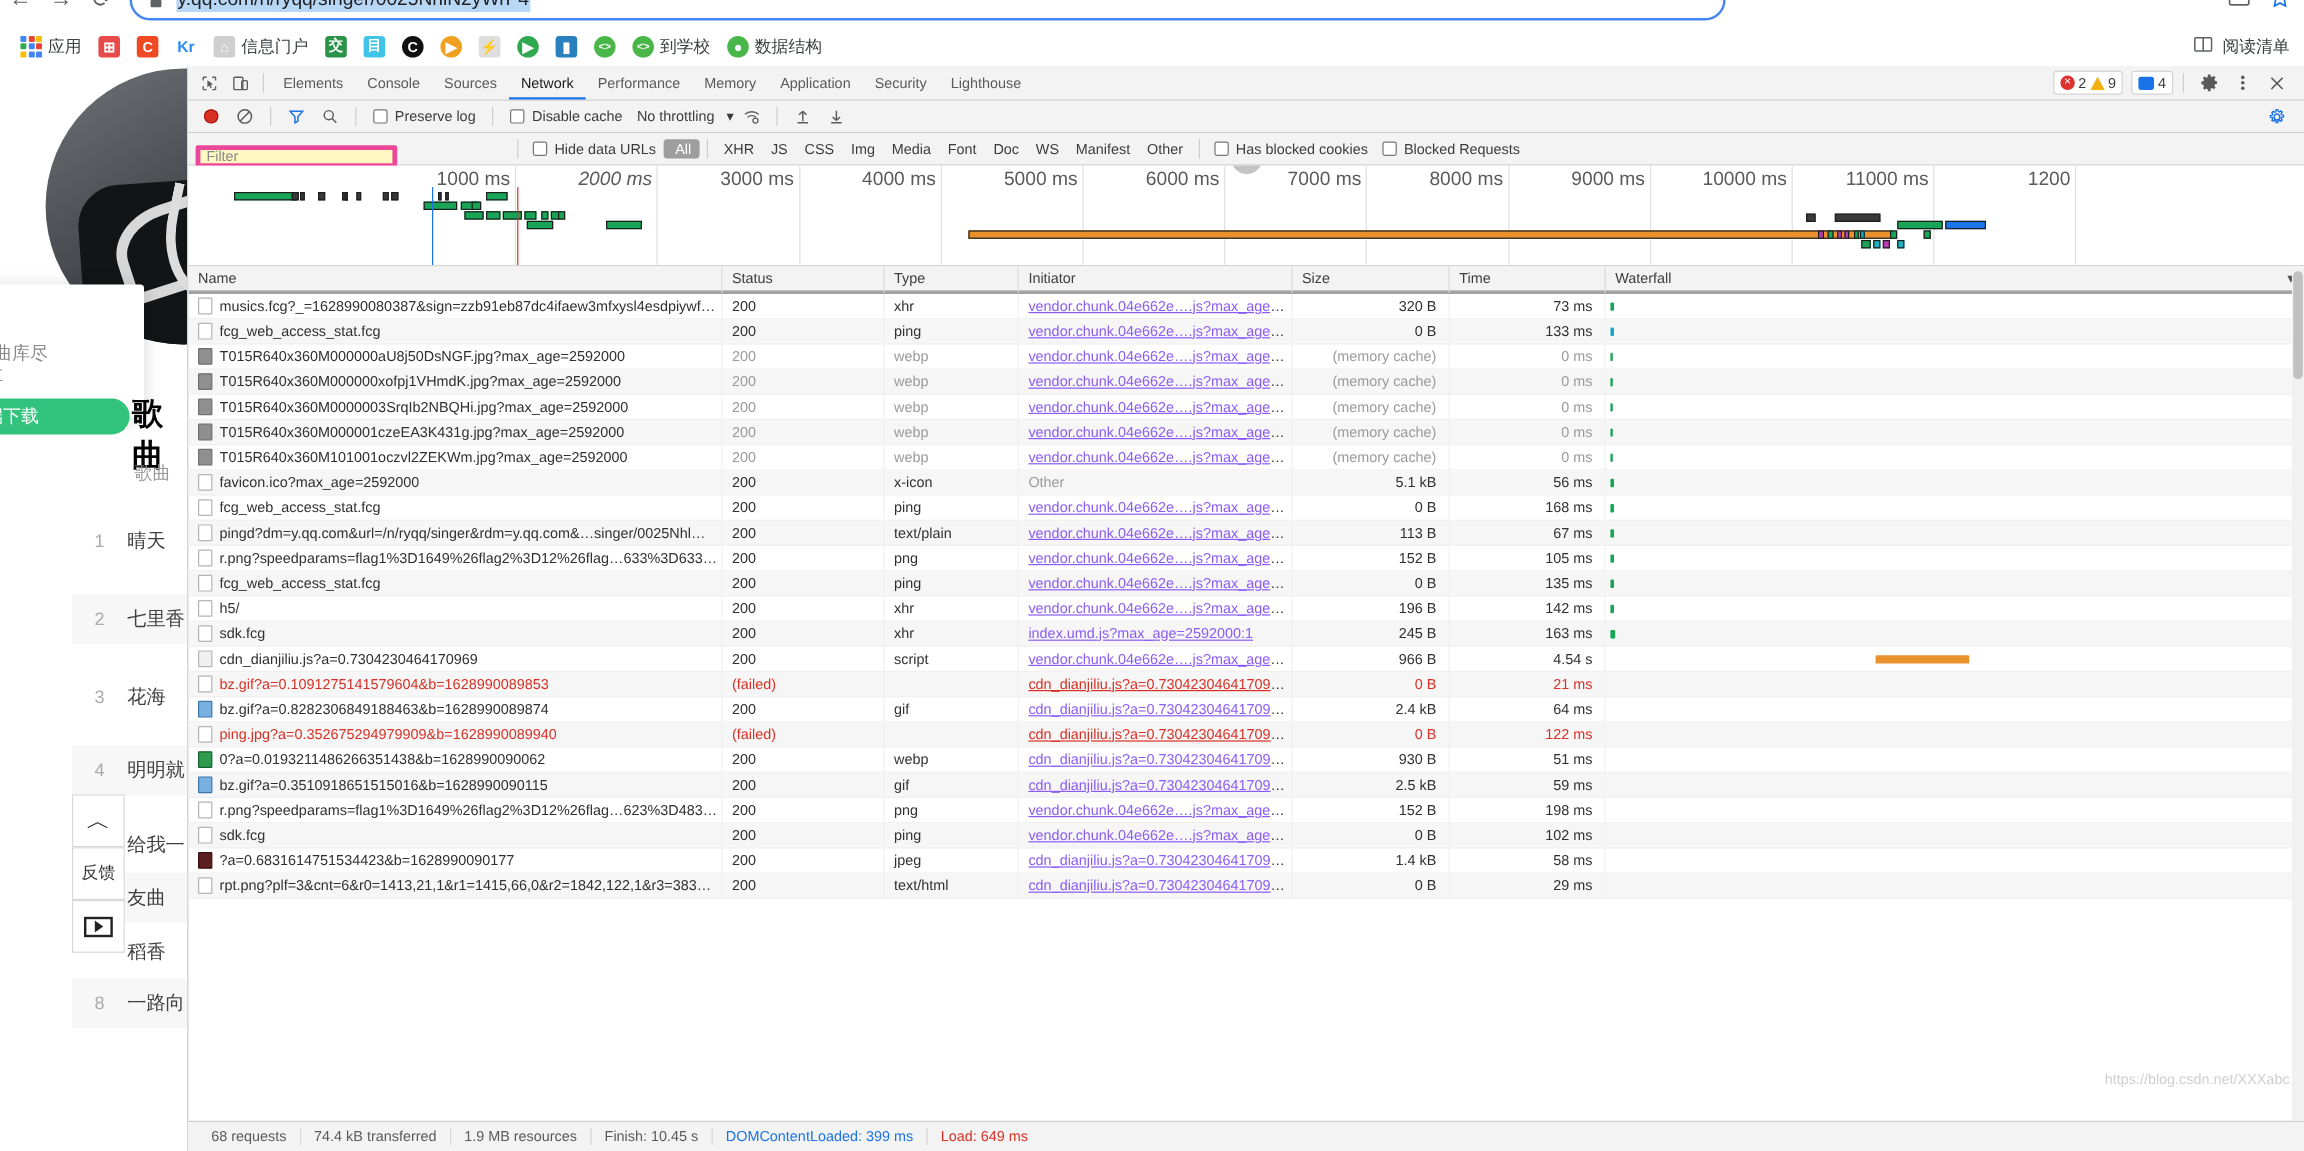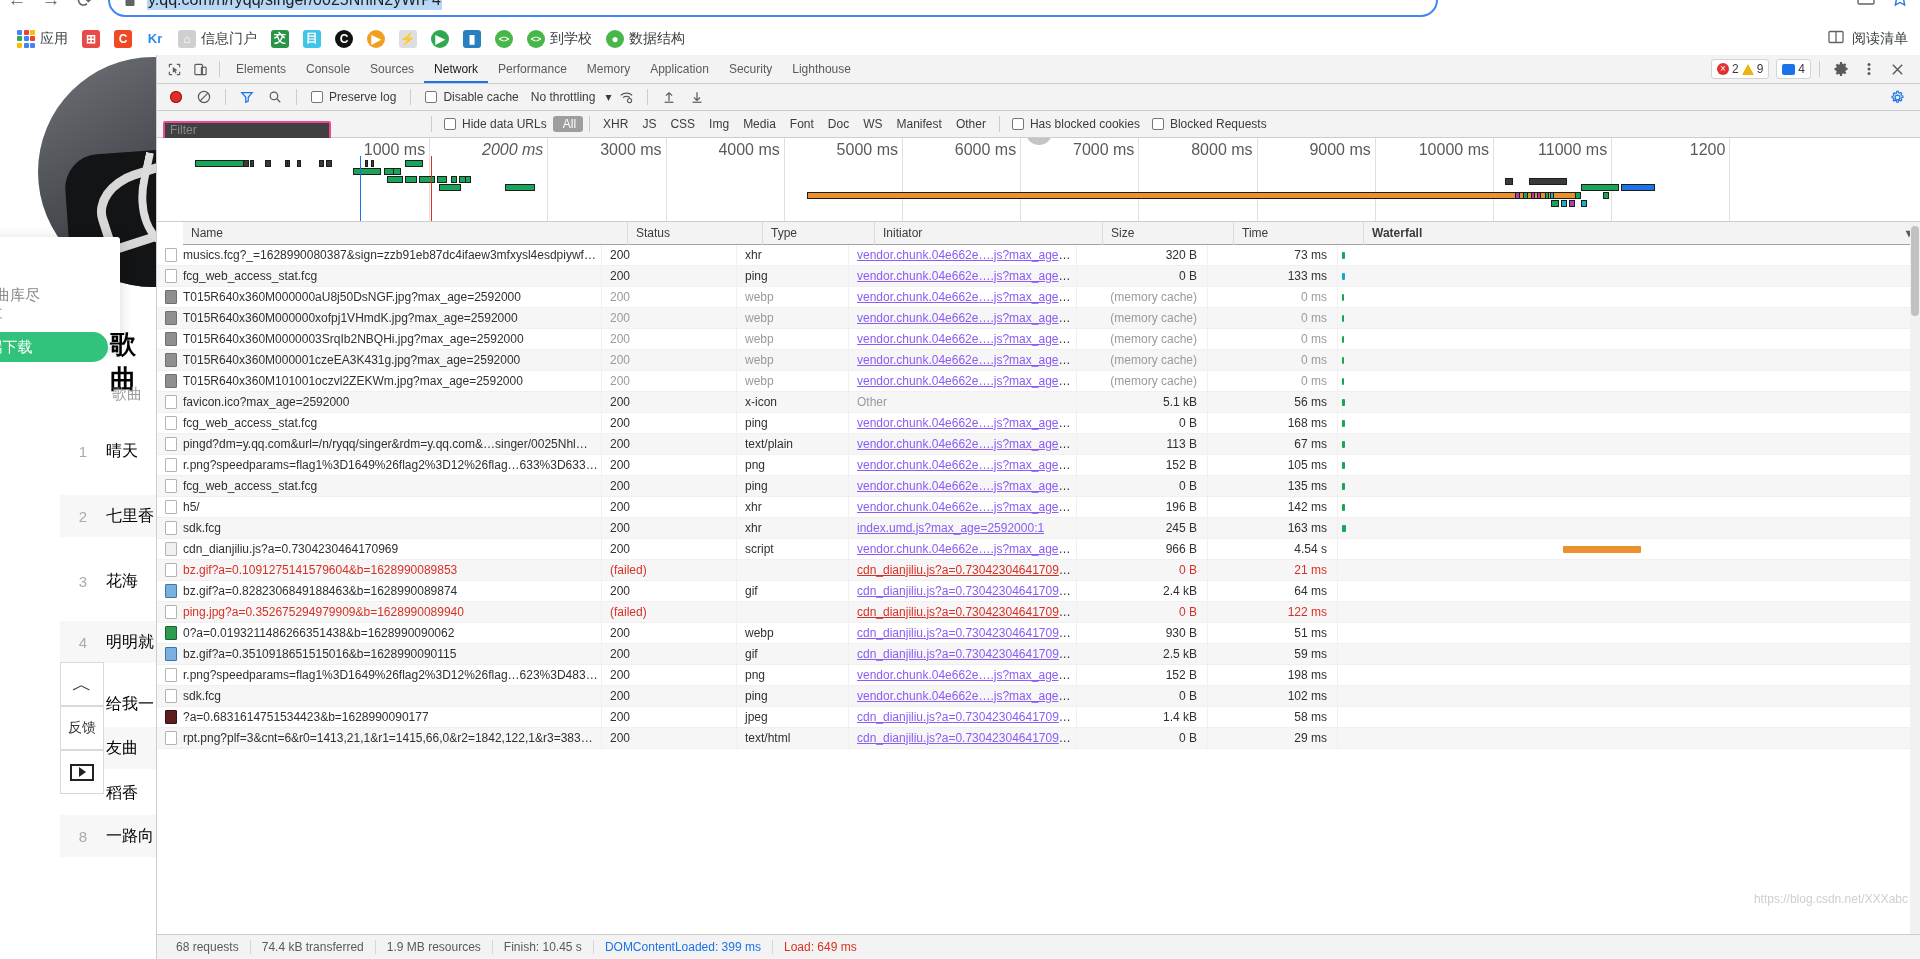--- a/index.html
+++ b/index.html
@@ -46,21 +46,21 @@
     box-shadow:0 2px 14px rgba(0,0,0,.16); border-radius:3px; padding:10px 12px; }
   .promo-title{ font-size:24px; font-weight:bold; color:#000; letter-spacing:1px; }
   .promo-sub{ font-size:15px; color:#888; margin-top:6px; line-height:20px; text-align:center; }
   .promo-btn{ margin-top:7px; height:30px; border-radius:16px; background:#31c27c; color:#fff;
     font-size:15px; display:flex; align-items:center; justify-content:center; }
 
   .songs-head{ position:absolute; left:110px; top:272px; font-size:26px; font-weight:bold; color:#000; }
   .col-song{ position:absolute; left:112px; top:330px; font-size:15px; color:#999; }
   .song-row{ position:absolute; left:60px; width:180px; height:42px; display:flex; align-items:center; }
   .song-row .idx{ width:46px; text-align:center; font-size:15px; color:#aaa; }
-  .song-row .nm{ font-size:16px; color:#000000; white-space:nowrap; }
+  .song-row .nm{ font-size:16px; color:#404040; white-space:nowrap; }
   .song-row.alt{ background:#f7f7f7; }
 
   .side-tools{ position:absolute; left:60px; top:607px; width:44px; }
   .side-tool{ width:44px; height:44px; border:1px solid #d9d9d9; background:#fff;
     display:flex; align-items:center; justify-content:center; font-size:14px; color:#333; }
   .side-tool .chev{ font-size:20px; }
   .side-tool .playbox{ width:24px; height:17px; border:2px solid #222; display:flex; align-items:center; justify-content:center; }
   .side-tool .playbox:after{ content:""; border-left:7px solid #222; border-top:5px solid transparent; border-bottom:5px solid transparent; }
 
   
@@ -88,40 +88,40 @@
     display:flex; align-items:center; padding:0 6px; gap:2px; }
   .rec-dot{ width:12px; height:12px; border-radius:50%; background:#d93025; box-shadow:0 0 0 1px #a5160f inset; }
   .tb-icon{ width:26px; height:22px; display:flex; align-items:center; justify-content:center; color:#5a5a5a; font-size:13px; }
   .cb{ width:12px; height:12px; border:1px solid #767676; border-radius:2px; background:#fff; display:inline-block; flex:0 0 auto;}
   .cb-label{ display:flex; align-items:center; gap:6px; font-size:12px; color:#3c3c3c; padding:0 6px; white-space:nowrap; }
   .throttle{ font-size:12px; color:#3c3c3c; padding-left:4px; display:flex; align-items:center; gap:10px; }
   .tb-right{ margin-left:auto; display:flex; align-items:center; padding-right:4px; }
 
   .dt-filterbar{ height:27px; background:#f3f3f3; border-bottom:1px solid #cdcdcd;
     display:flex; align-items:center; padding:0 6px; gap:0; }
-  .filter-input{ width:168px; height:19px; border:2px solid #ec4899; border-radius:2px; background:#404040;
+  .filter-input{ width:168px; height:19px; border:4px solid #ec4899; border-radius:2px; background:#fef9c3;
     font-size:12px; color:#8a8a8a; padding:0 5px; display:flex; align-items:center;margin-top:12px; }
   .ftype{ padding:1px 7px; font-size:12px; color:#3c3c3c; border-radius:3px; white-space:nowrap; }
   .ftype.sel{ background:#9e9e9e; color:#fff;padding-left:10px; }
 
   
   .overview{ height:84px; background:#fff; border-bottom:1px solid #cdcdcd; position:relative; overflow:hidden; }
   .ov-grip{ position:absolute; left:50%; top:-7px; transform:translateX(-50%); width:26px; height:14px;
     background:#c4c4c4; border-radius:0 0 13px 13px; z-index:5;}
   .ov-tick{ position:absolute; top:0; height:84px; border-right:1px solid #e0e0e0; }
   .ov-tick span{ position:absolute; right:4px; top:3px; font-size:16px; color:#5a5a5a; white-space:nowrap; }
   .ov-bar{ position:absolute; height:7px; border:1px solid #1d1d1d; box-sizing:border-box; }
   .ov-line{ position:absolute; top:18px; bottom:0; width:1px; }
 
   
   .net-wrap{ flex:1 1 auto; position:relative; overflow:hidden; }
-  .net-head{ height:23px; background:#f3f3f3; border-bottom:1px solid #a3a3a3; display:flex;
-    font-size:12px; color:#3c3c3c; align-items:center;margin-left:26px; }
+  .net-head{ height:23px; background:#f3f3f3; border-bottom:3px solid #a3a3a3; display:flex;
+    font-size:12px; color:#3c3c3c; align-items:center; }
   .net-head .hc{ padding-left:8px; border-right:1px solid #dadada; height:23px; line-height:23px; overflow:hidden;}
-  .net-head .hc:last-child{ border-right:none;font-weight:bold; }
+  .net-head .hc:last-child{ border-right:none; }
   .sortarrow{ float:right; margin-right:8px; color:#5a5a5a; }
   .row{ height:21px; display:flex; font-size:12px; color:#303030; align-items:center;
     border-bottom:1px solid #f0f0f0; }
   .row.alt{ background:#f6f6f6; }
   .row.failed .c-name,.row.failed .c-status,.row.failed .c-time,.row.failed .c-size,.row.failed .c-init a{ color:#d93025; }
   .c{ padding-left:8px; overflow:hidden; white-space:nowrap; text-overflow:ellipsis; height:21px; line-height:21px;
     border-right:1px solid #f0f0f0; }
   .c-name{ width:445px; display:flex; align-items:center; gap:6px; }
   .c-status{ width:135px; }
   .c-type{ width:112px; }

